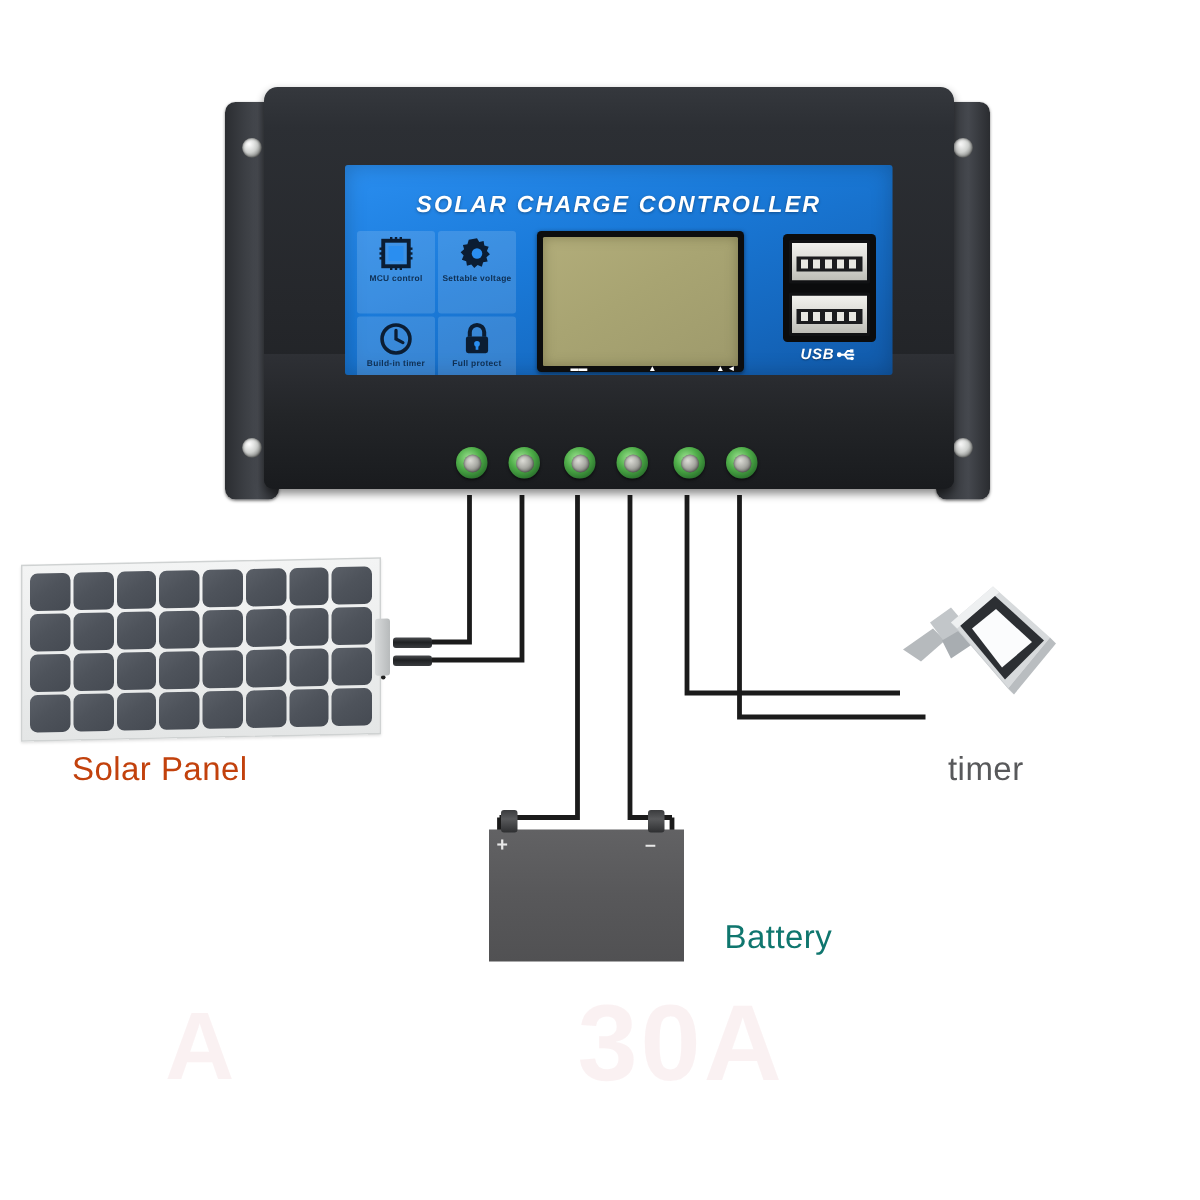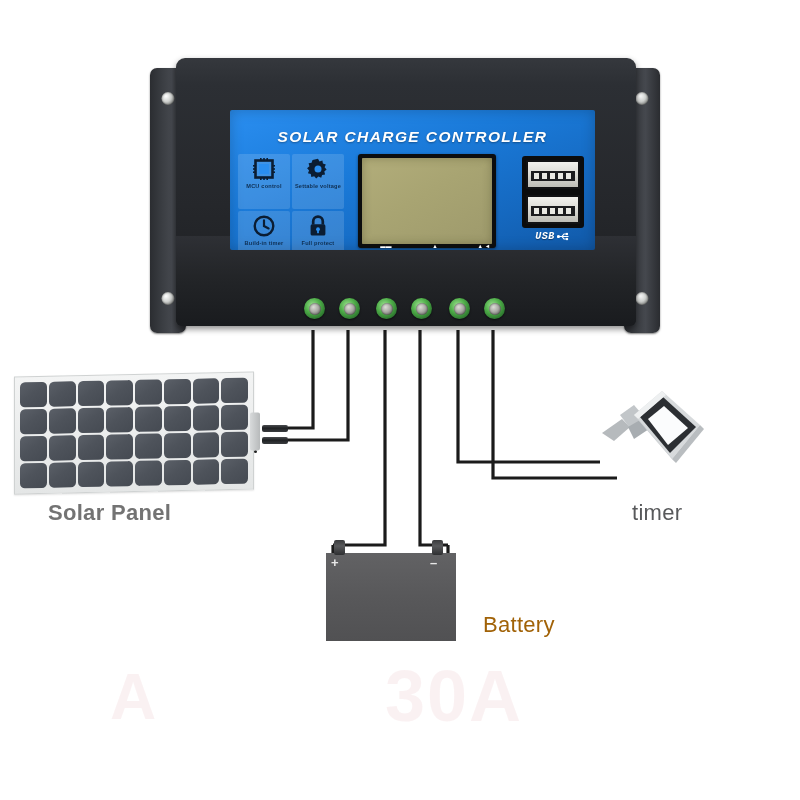--- a/index.html
+++ b/index.html
@@ -154,21 +154,21 @@
   .usb-port::after{
     content:"";position:absolute;left:6px;right:6px;top:11px;height:6px;
     background:repeating-linear-gradient(90deg,#e8e8e2 0 5px,#1b1c1e 5px 8px);
   }
   #usb-label{
     position:absolute;left:292px;top:121px;width:62px;
     display:flex;align-items:center;justify-content:center;gap:2px;
   }
   #usb-label .txt{
     font-size:10px;font-weight:bold;font-style:italic;color:#ffffff;
-    letter-spacing:.5px;text-shadow:0 1px 1px rgba(0,0,0,.4);font-family:Liberation Mono, monospace;
+    letter-spacing:.5px;text-shadow:0 1px 1px rgba(0,0,0,.4);
   }
 
   
   #terminals{position:absolute;left:26px;top:0px;width:460px;height:268px;}
   .screw{
     position:absolute;top:240px;width:21px;height:21px;border-radius:50%;
     background:radial-gradient(circle at 40% 35%, #9be08f 0%, #4fae49 40%, #2f7a30 72%, #1d4a20 100%);
     box-shadow:0 1px 2px rgba(0,0,0,.6);
   }
   .screw::after{
@@ -200,21 +200,21 @@
     background:linear-gradient(145deg,#5b6068 0%,#4e535b 45%,#454a52 100%);
     border-radius:5px;
   }
   #panel-junction{
     position:absolute;right:-7px;top:40px;width:10px;height:38px;
     background:linear-gradient(90deg,#d8dadb,#b7babb);
     border-radius:2px;
   }
   #panel-label{
     position:absolute;left:48px;top:500px;
-    font-size:22px;color:#737373;letter-spacing:.3px;font-weight:bold;
+    font-size:22px;color:#c2410c;letter-spacing:.3px;
   }
 
   
   #battery{
     position:absolute;left:326px;top:553px;width:130px;height:88px;
     background:linear-gradient(180deg,#626264 0%,#58585a 50%,#515153 100%);
   }
   .bat-term{
     position:absolute;top:-13px;width:11px;height:15px;
     background:linear-gradient(180deg,#3a3b3d 0%,#58595b 40%,#2e2f31 100%);
@@ -222,21 +222,21 @@
   }
   #bat-term-pos{left:8px;}
   #bat-term-neg{left:106px;}
   .bat-sign{
     position:absolute;top:5px;color:#e8e8e8;font-size:13px;font-weight:bold;line-height:10px;
   }
   #bat-plus{left:5px;}
   #bat-minus{left:104px;}
   #battery-label{
     position:absolute;left:483px;top:612px;
-    font-size:22px;color:#a16207;letter-spacing:.3px;
+    font-size:22px;color:#0f766e;letter-spacing:.3px;
   }
 
   
   #load{position:absolute;left:600px;top:375px;width:120px;height:110px;}
   #load-label{
     position:absolute;left:632px;top:500px;
     font-size:22px;color:#58595b;letter-spacing:.3px;
   }
 
   

